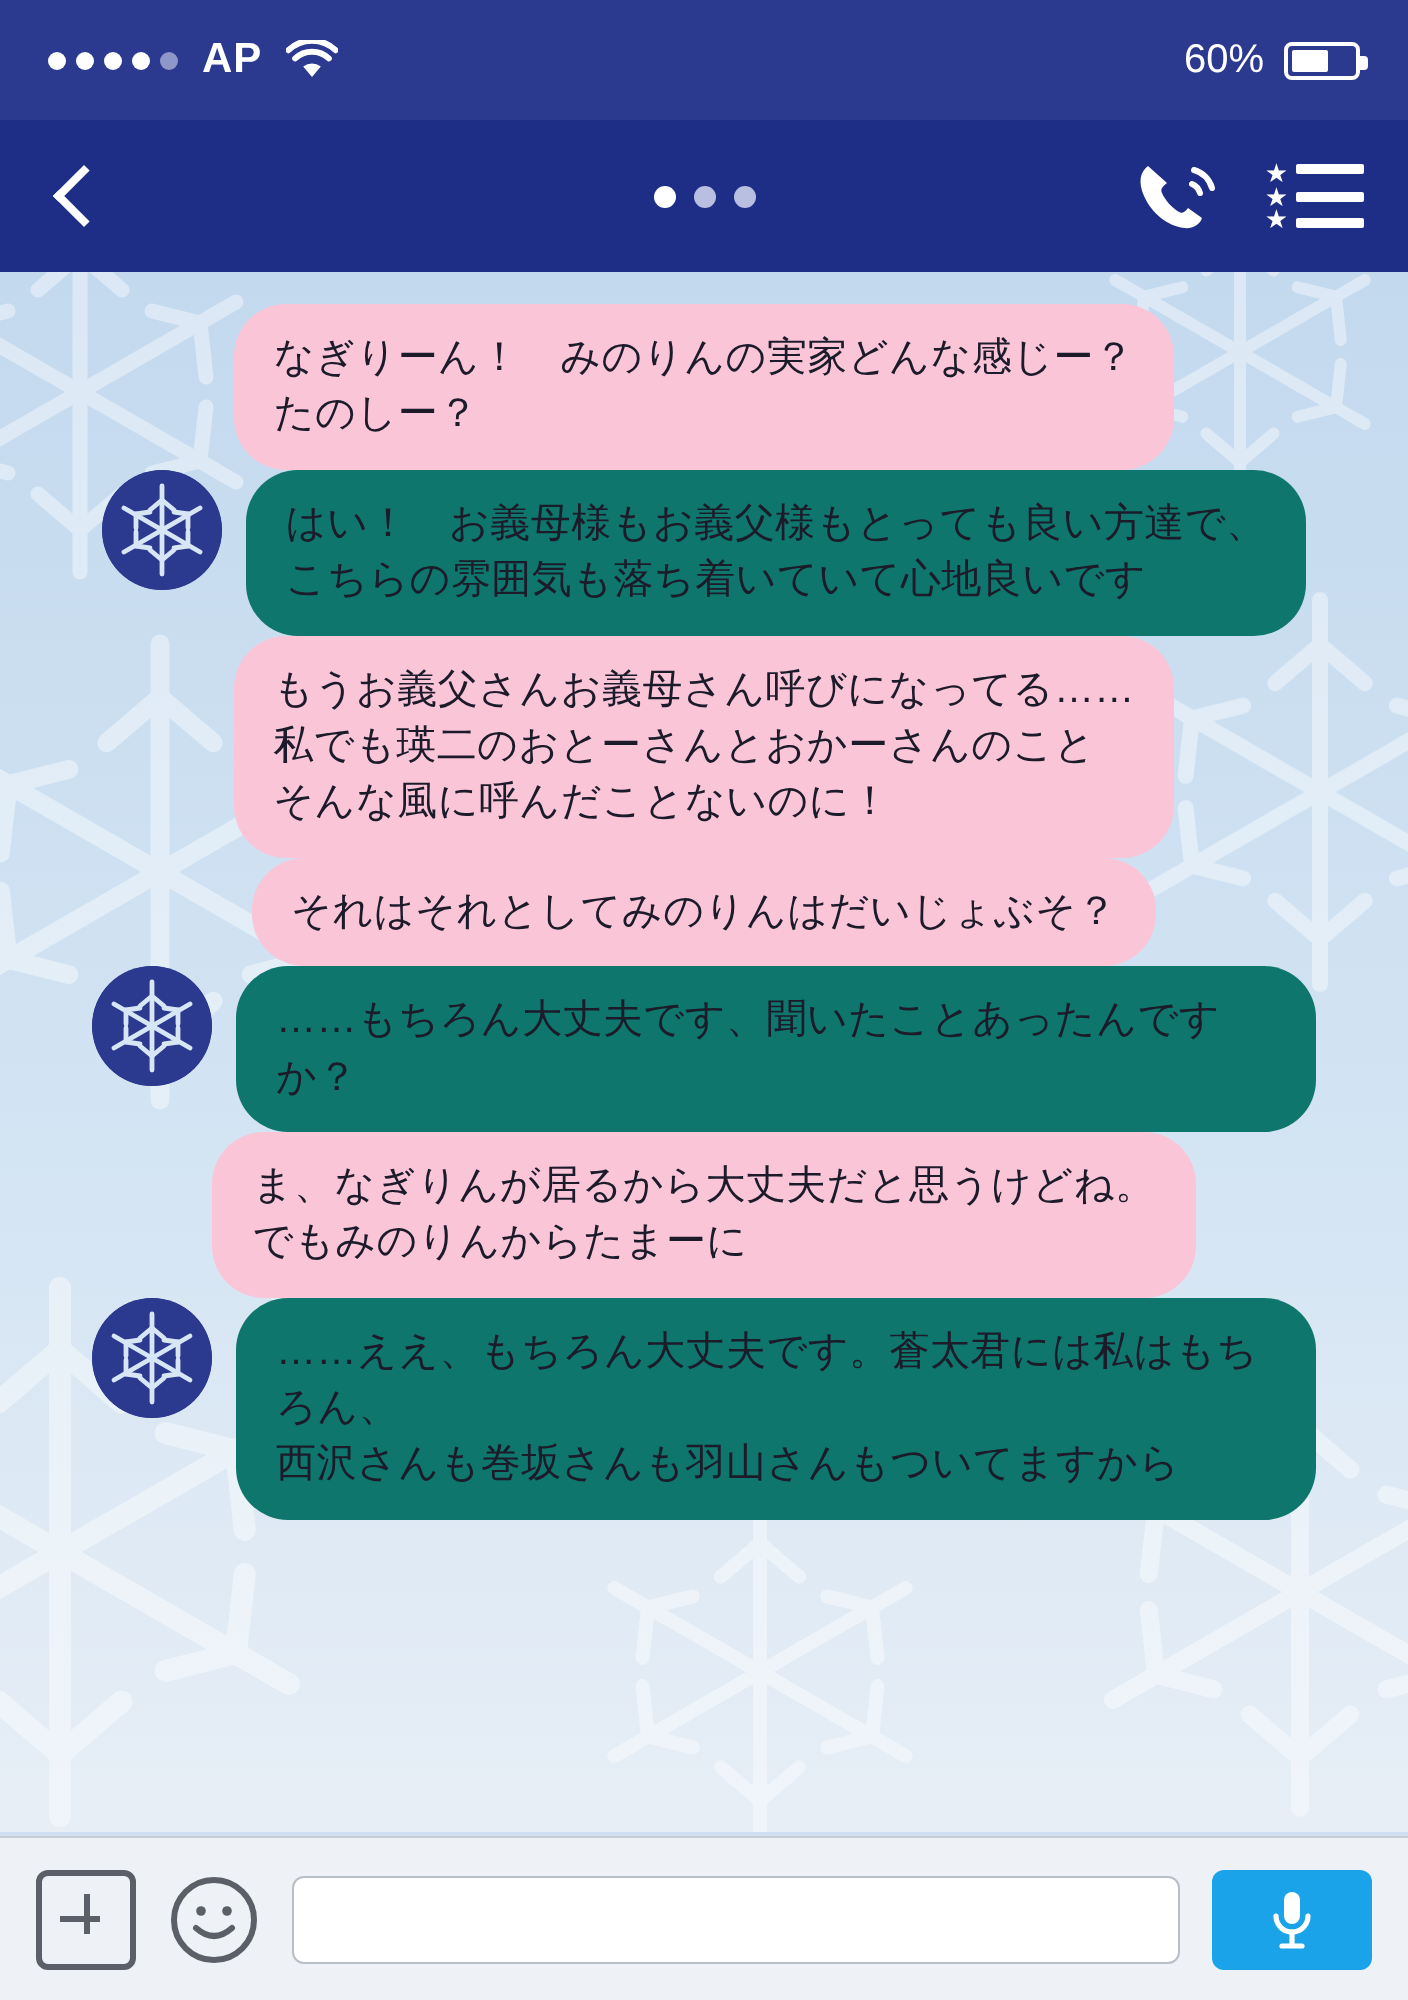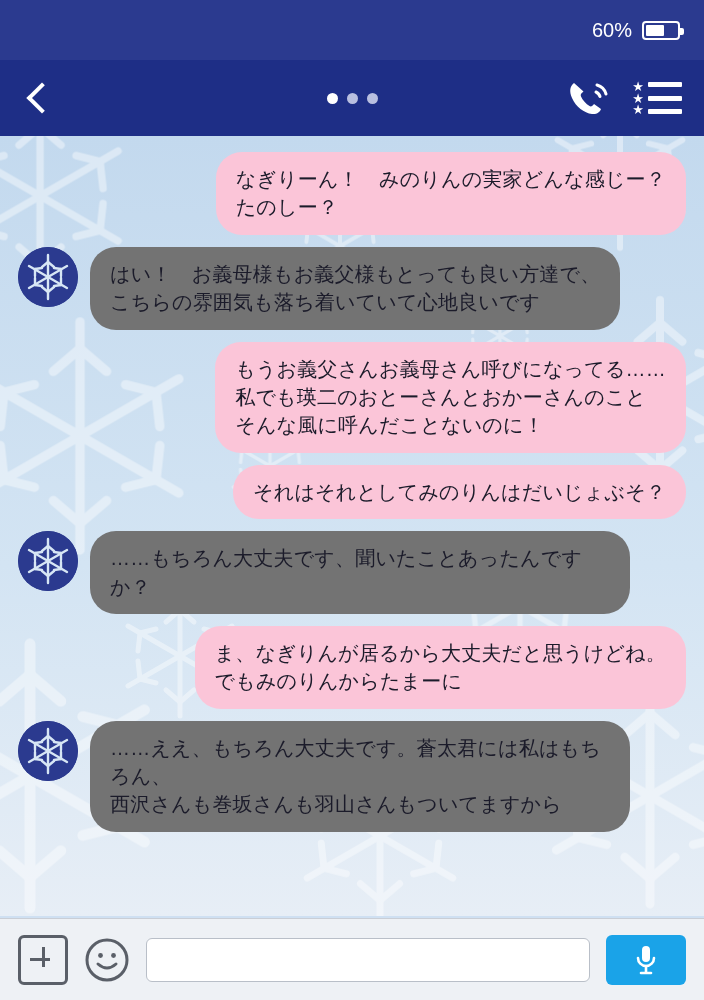--- a/index.html
+++ b/index.html
@@ -190,23 +190,23 @@
     inset: 0;
     z-index: 0;
   }
   .messages {
     position: relative;
     z-index: 1;
     padding: 16px 18px 10px 18px;
     box-sizing: border-box;
     display: flex;
     flex-direction: column;
-    gap: 12px;
     height: 100%;
     overflow: hidden;
+    align-items: center;
   }
   .row {
     display: flex;
     align-items: flex-start;
     gap: 12px;
   }
   .row.right { justify-content: flex-end; }
   .avatar {
     flex: none;
     width: 60px;
@@ -221,21 +221,21 @@
     max-width: 500px;
     border-radius: 26px;
     padding: 13px 20px;
     font-size: 20px;
     line-height: 1.42;
     color: #1b1b2a;
     white-space: pre-line;
     letter-spacing: .2px;
   }
   .bubble.left {
-    background: #737373;
+    background: #0f766e;
   }
   .bubble.right {
     background: #fbc5d8;
   }
 
   
   .inputbar {
     flex: none;
     height: 82px;
     background: #eef1f5;
@@ -294,20 +294,37 @@
     cursor: pointer;
     border: none;
   }
 </style>
 </head>
 <body>
 
 <div class="screen">
 
   <div class="statusbar">
+    <div class="sb-left">
+      <div class="dots">
+        <i></i>
+          <i></i>
+          <i></i>
+          <i></i>
+          <i class="off"></i>
+      </div>
+      <div class="carrier">AP</div>
+      <div class="wifi">
+        <svg width="26" height="20" viewBox="0 0 26 20">
+          <path d="M13 18.5 L8.6 13.3 A7 7 0 0 1 17.4 13.3 Z" fill="#ffffff"></path>
+          <path d="M4.6 9.2 A12.3 12.3 0 0 1 21.4 9.2" stroke="#ffffff" stroke-width="3" fill="none" stroke-linecap="round"></path>
+          <path d="M1.2 5.1 A17 17 0 0 1 24.8 5.1" stroke="#ffffff" stroke-width="3" fill="none" stroke-linecap="round"></path>
+        </svg>
+      </div>
+    </div>
     <div class="sb-spacer"></div>
     <div class="sb-right">
       <div class="battery-pct">60%</div>
       <div class="battery">
         <div class="fill" style="width:60%"></div>
       </div>
     </div>
   </div>
 
   <div class="navbar">

